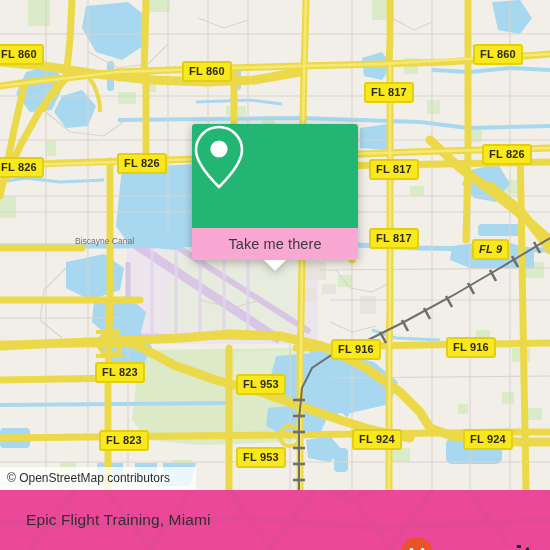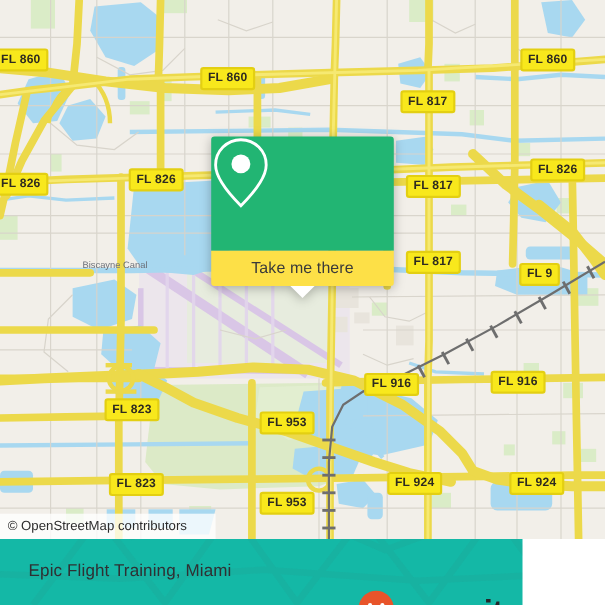--- a/index.html
+++ b/index.html
@@ -56,41 +56,41 @@
     filter:drop-shadow(0 2px 5px rgba(0,0,0,.28));
   }
   #card-top{
     background:#22b573;
     height:104px;
     border-radius:3px 3px 0 0;
     display:flex;align-items:center;justify-content:center;
   }
   #card-bottom{
     position:relative;
-    background:#fde047;
+    background:#f9a8d4;
     height:32px;
     border-radius:0 0 3px 3px;
     display:flex;align-items:center;justify-content:center;
   }
   #card-label{
     color:#3a3a3a;font-size:14.5px;letter-spacing:.1px;
   }
   #card-tail{
     position:absolute;left:50%;top:100%;
     transform:translateX(-50%);
     width:0;height:0;
     border-left:11px solid transparent;
     border-right:11px solid transparent;
     border-top:11px solid #fff;
   }
 
   
   #footer{
-    position:absolute;left:0;top:490px;width:475px;height:60px;
-    background:#14b8a6;overflow:hidden;
+    position:absolute;left:0;top:490px;width:550px;height:60px;
+    background:#ec4899;overflow:hidden;
   }
   #footer-watermark{position:absolute;left:0;top:-60px;width:550px;height:120px;opacity:.055;}
   #footer-title{
     position:absolute;left:26px;top:0;height:60px;
     display:flex;align-items:center;
     color:#2f3033;font-size:15.5px;letter-spacing:.1px;
   }
   #brand{
     position:absolute;right:18px;top:0;height:60px;
     display:flex;align-items:center;gap:3px;margin-top:37px;
@@ -335,21 +335,21 @@
 
     <div class="shield" style="left:-6px;top:44px;">FL 860</div>
     <div class="shield" style="left:182px;top:61px;">FL 860</div>
     <div class="shield" style="left:473px;top:44px;">FL 860</div>
     <div class="shield" style="left:364px;top:82px;">FL 817</div>
     <div class="shield" style="left:-6px;top:157px;">FL 826</div>
     <div class="shield" style="left:117px;top:153px;">FL 826</div>
     <div class="shield" style="left:482px;top:144px;">FL 826</div>
     <div class="shield" style="left:369px;top:159px;">FL 817</div>
     <div class="shield" style="left:369px;top:228px;">FL 817</div>
-    <div class="shield" style="left:472px;top:239px;">FL 9</div>
+    <div class="shield" style="left:472px;top:239px;font-style:italic;">FL 9</div>
     <div class="shield" style="left:331px;top:339px;">FL 916</div>
     <div class="shield" style="left:446px;top:337px;">FL 916</div>
     <div class="shield" style="left:95px;top:362px;">FL 823</div>
     <div class="shield" style="left:99px;top:430px;">FL 823</div>
     <div class="shield" style="left:236px;top:374px;">FL 953</div>
     <div class="shield" style="left:236px;top:447px;">FL 953</div>
     <div class="shield" style="left:352px;top:429px;">FL 924</div>
     <div class="shield" style="left:463px;top:429px;">FL 924</div>
 
     <div id="attrib">© OpenStreetMap contributors</div>

